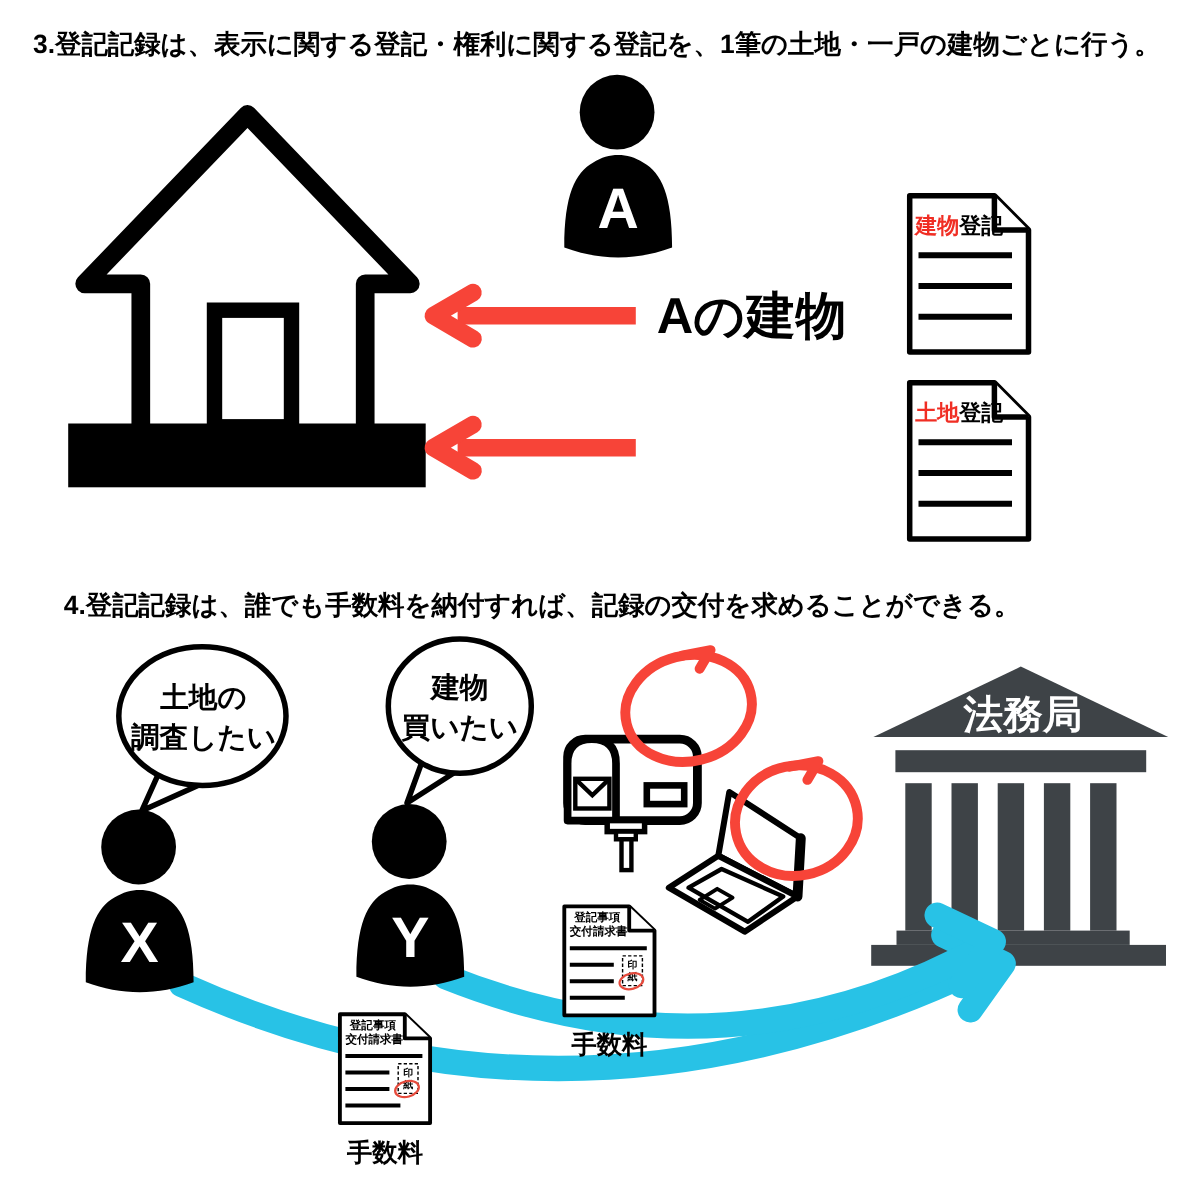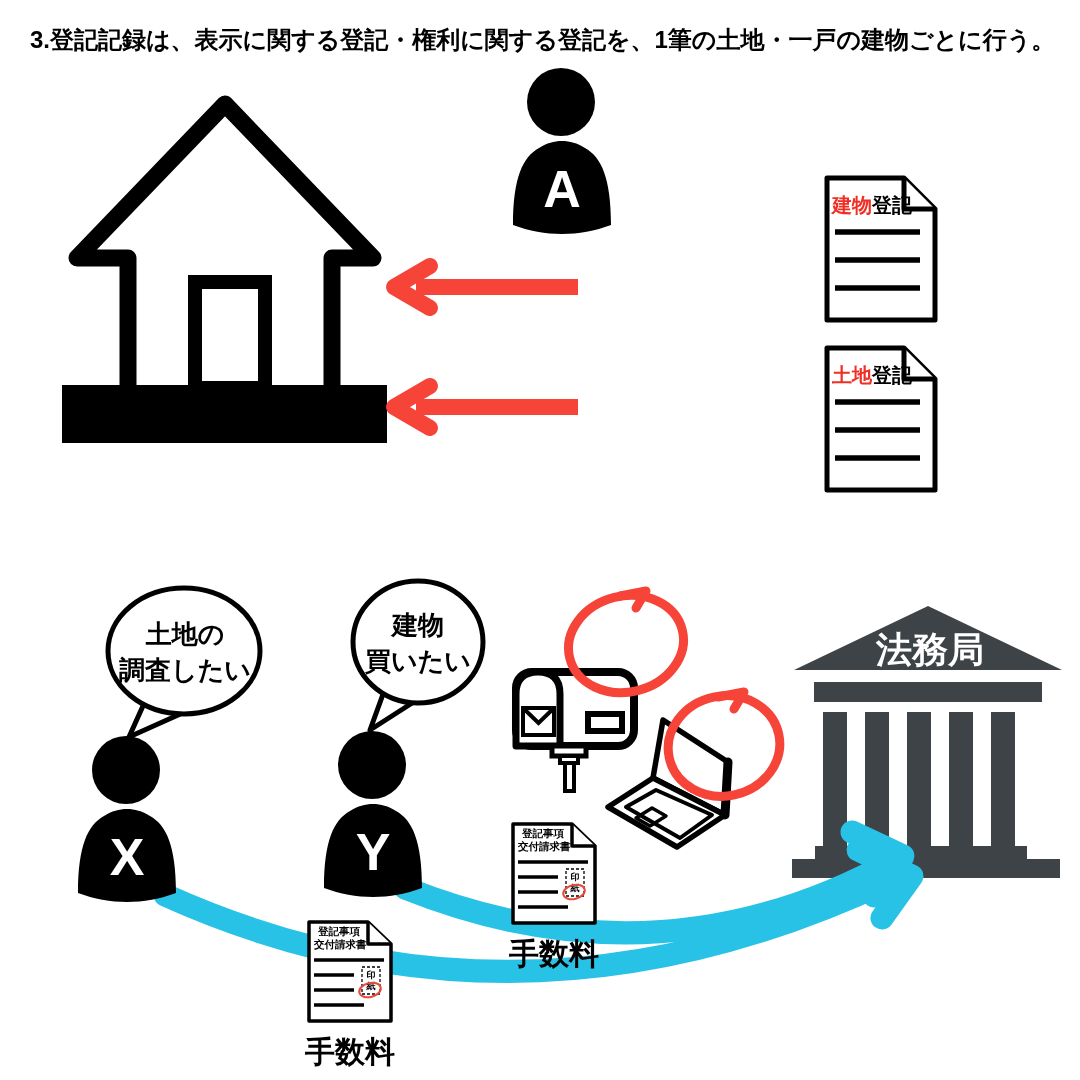--- a/index.html
+++ b/index.html
@@ -2,21 +2,21 @@
 <html><head>
 <meta charset="utf-8">
 <style>
   html,body{margin:0;padding:0;background:#fff;}
   .canvas{position:relative;width:1080px;height:1080px;background:#ffffff;overflow:hidden;
           font-family:"Liberation Sans","DejaVu Sans",sans-serif;color:#000;}
   .abs{position:absolute;}
   svg{display:block;overflow:visible;}
   .sec-title{font-weight:bold;font-size:24px;letter-spacing:0px;white-space:nowrap;}
   .big-label{font-weight:800;font-size:46px;line-height:54px;white-space:nowrap;}
-  .fee-label{font-weight:bold;font-size:30px;text-align:center;white-space:nowrap;}
+  .fee-label{font-weight:bold;font-size:23px;text-align:center;white-space:nowrap;}
   .z1{z-index:1}.z2{z-index:2}.z3{z-index:3}.z4{z-index:4}.z6{z-index:6}
 </style>
 </head>
 <body>
 
 <div class="canvas">
 
   <div class="abs sec-title z3" style="left:30px;top:24px;">3.登記記録は、表示に関する登記・権利に関する登記を、1筆の土地・一戸の建物ごとに行う。</div>
 
   <svg class="abs z2" style="left:62px;top:80px;" width="330" height="368" viewBox="0 0 330 368">
@@ -28,40 +28,42 @@
   <svg class="abs z4" style="left:505px;top:65px;" width="118" height="172" viewBox="0 0 118 172">
     <circle cx="56" cy="37" r="34" fill="#000"></circle>
     <path d="M8,160 C8,112 18,92 34,83 C42,78 49,76 57,76 C65,76 72,78 80,83 C96,92 106,112 106,160 C74,172 40,172 8,160 Z" fill="#000"></path>
     <text x="57" y="142" text-anchor="middle" font-size="52" font-weight="bold" fill="#fff">A</text>
   </svg>
 
   <svg class="abs z3" style="left:386px;top:260px;" width="198" height="54" viewBox="0 0 198 54">
     <path d="M192,27 H30" stroke="#f74438" stroke-width="16"></path>
     <path d="M44,6 L8,27 L44,48" fill="none" stroke="#f74438" stroke-width="16" stroke-linecap="round" stroke-linejoin="round"></path>
   </svg>
+  <div class="abs big-label z3" style="left:597px;top:260px;">Aの建物</div>
 
   <svg class="abs z3" style="left:386px;top:380px;" width="198" height="54" viewBox="0 0 198 54">
     <path d="M192,27 H30" stroke="#f74438" stroke-width="16"></path>
     <path d="M44,6 L8,27 L44,48" fill="none" stroke="#f74438" stroke-width="16" stroke-linecap="round" stroke-linejoin="round"></path>
   </svg>
 
   <svg class="abs z3" style="left:822px;top:174px;" width="118" height="150" viewBox="0 0 118 150">
     <path d="M5,4 L82,4 L113,35 L113,146 L5,146 Z" fill="#fff" stroke="#000" stroke-width="5" stroke-linejoin="round"></path>
     <path d="M82,4 L82,35 L113,35" fill="#fff" stroke="#000" stroke-width="5" stroke-linejoin="round"></path>
     <text x="10" y="38" font-size="20" font-weight="bold"><tspan fill="#f02e24">建物</tspan><tspan fill="#000">登記</tspan></text>
     <path d="M13,58 H98 M13,86 H98 M13,114 H98" stroke="#000" stroke-width="5.5"></path>
   </svg>
 
   <svg class="abs z3" style="left:822px;top:344px;" width="118" height="150" viewBox="0 0 118 150">
     <path d="M5,4 L82,4 L113,35 L113,146 L5,146 Z" fill="#fff" stroke="#000" stroke-width="5" stroke-linejoin="round"></path>
     <path d="M82,4 L82,35 L113,35" fill="#fff" stroke="#000" stroke-width="5" stroke-linejoin="round"></path>
     <text x="10" y="38" font-size="20" font-weight="bold"><tspan fill="#f02e24">土地</tspan><tspan fill="#000">登記</tspan></text>
     <path d="M13,58 H98 M13,86 H98 M13,114 H98" stroke="#000" stroke-width="5.5"></path>
   </svg>
 
+  <div class="abs sec-title z3" style="left:58px;top:534px;">4.登記記録は、誰でも手数料を納付すれば、記録の交付を求めることができる。</div>
 
   <svg class="abs z4" style="left:105px;top:585px;" width="160" height="158" viewBox="0 0 160 158">
     <polygon points="42,112 24,152 82,126" fill="#fff" stroke="#000" stroke-width="5" stroke-linejoin="round"></polygon>
     <ellipse cx="79" cy="66" rx="76" ry="63" fill="#fff" stroke="#000" stroke-width="5"></ellipse>
     <text x="80" y="58" text-anchor="middle" font-size="26" font-weight="bold">土地の</text>
     <text x="80" y="94" text-anchor="middle" font-size="26" font-weight="bold">調査したい</text>
   </svg>
 
   <svg class="abs z4" style="left:350px;top:578px;" width="136" height="158" viewBox="0 0 136 158">
     <polygon points="36,108 20,152 70,120" fill="#fff" stroke="#000" stroke-width="5" stroke-linejoin="round"></polygon>

